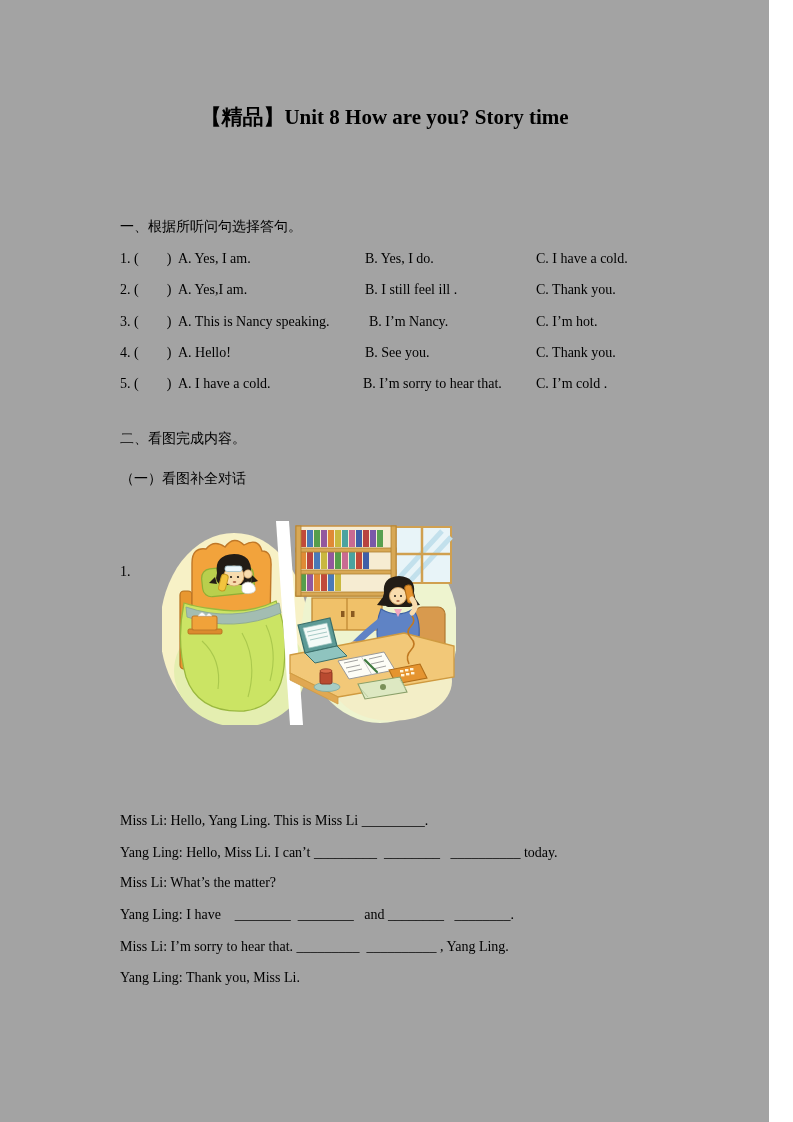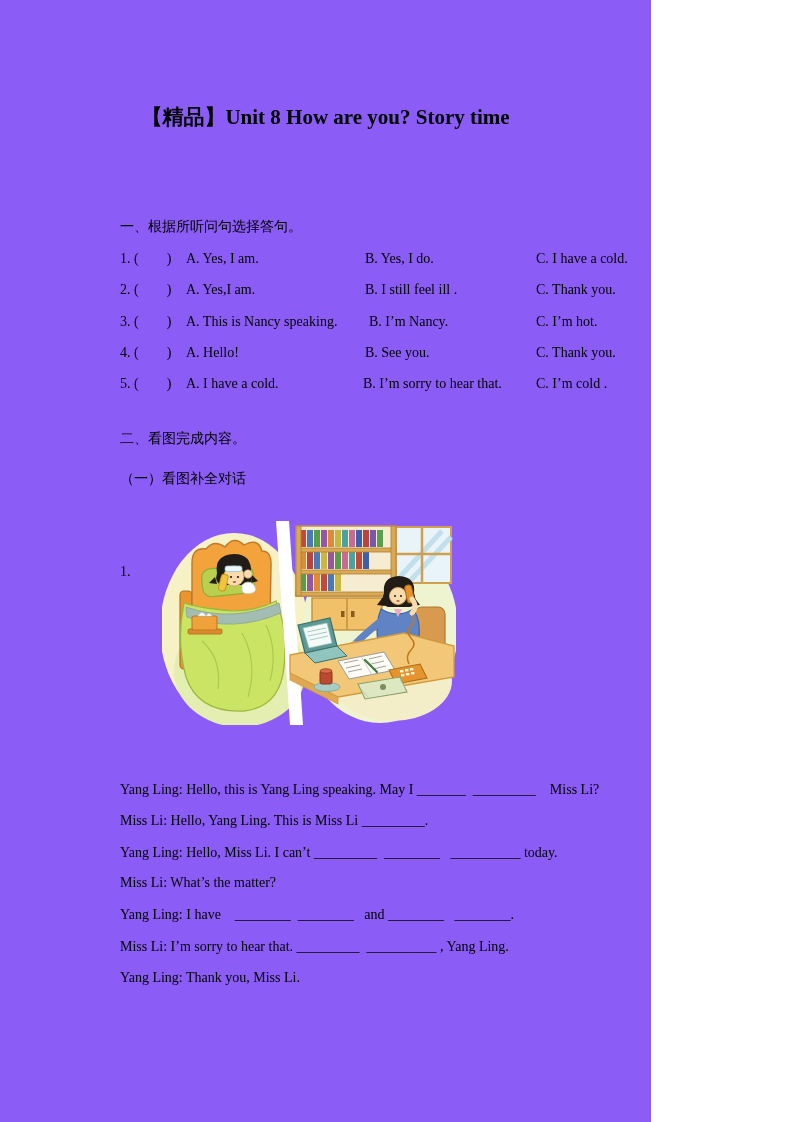--- a/index.html
+++ b/index.html
@@ -1,34 +1,34 @@
 <!DOCTYPE html>
 <html><head>
 <meta charset="utf-8">
 <style>
   html,body{margin:0;padding:0;background:#ffffff;}
   .page{
     position:relative;
-    width:651px;height:1122px;
-    background:#8b5cf6;
+    width:769px;height:1122px;
+    background:#a3a3a3;
     font-family:"Liberation Serif","DejaVu Serif",serif;
     color:#000000;
     overflow:hidden;
   }
   .abs{position:absolute;line-height:1.25;}
   .title1{top:104px;left:0;width:100%;text-align:center;font-size:21px;font-weight:bold;white-space:pre;}
   .title2{top:142px;left:0;width:100%;text-align:center;font-size:20px;font-weight:bold;white-space:pre;}
   .body-text{font-size:14px;white-space:pre;}
   .s1-heading{left:120px;top:218px;}
   .s2-heading{left:120px;top:430px;}
   .s2-sub{left:120px;top:470px;}
   .item-num{left:120px;top:563px;}
   .q-row{left:0;top:0;width:100%;height:20px;}
   .q-prefix{left:120px;}
-  .q-a{left:186px;text-align:center;}
+  .q-a{left:178px;text-align:center;}
   .q-b{left:365px;}
   .q-c{left:536px;}
   .dlg{left:120px;white-space:pre;}
   .illu{position:absolute;left:162px;top:521px;width:294px;height:204px;}
 </style>
 </head>
 <body>
 
 <div class="page">
 
@@ -233,21 +233,20 @@
         </g>
         <path d="M247,143 q-4,-8 2,-14 q6,-6 0,-12 q-6,-6 0,-12 q5,-5 1,-10" fill="none" stroke="#c07820" stroke-width="1.6"></path>
 
         <polygon points="196,163 238,156 245,171 203,178" fill="#dde8c2" stroke="#8aa06a" stroke-width="1.1"></polygon>
         <path d="M199,168 L206,176 M238,159 L244,168" stroke="#b8c99a" stroke-width="0.8"></path>
         <circle cx="221" cy="166" r="3" fill="#7a9058"></circle>
       </g>
     </svg>
   </figure>
 
-  <div class="abs body-text dlg" style="top:781px">Yang Ling: Hello, this is Yang Ling speaking. May I _______  _________    Miss Li?</div>
   <div class="abs body-text dlg" style="top:812px">Miss Li: Hello, Yang Ling. This is Miss Li _________.</div>
   <div class="abs body-text dlg" style="top:844px">Yang Ling: Hello, Miss Li. I can’t _________  ________   __________ today.</div>
   <div class="abs body-text dlg" style="top:874px">Miss Li: What’s the matter?</div>
   <div class="abs body-text dlg" style="top:906px">Yang Ling: I have    ________  ________   and ________   ________.</div>
   <div class="abs body-text dlg" style="top:938px">Miss Li: I’m sorry to hear that. _________  __________ , Yang Ling.</div>
   <div class="abs body-text dlg" style="top:969px">Yang Ling: Thank you, Miss Li.</div>
 
 </div>
 
 </body></html>

